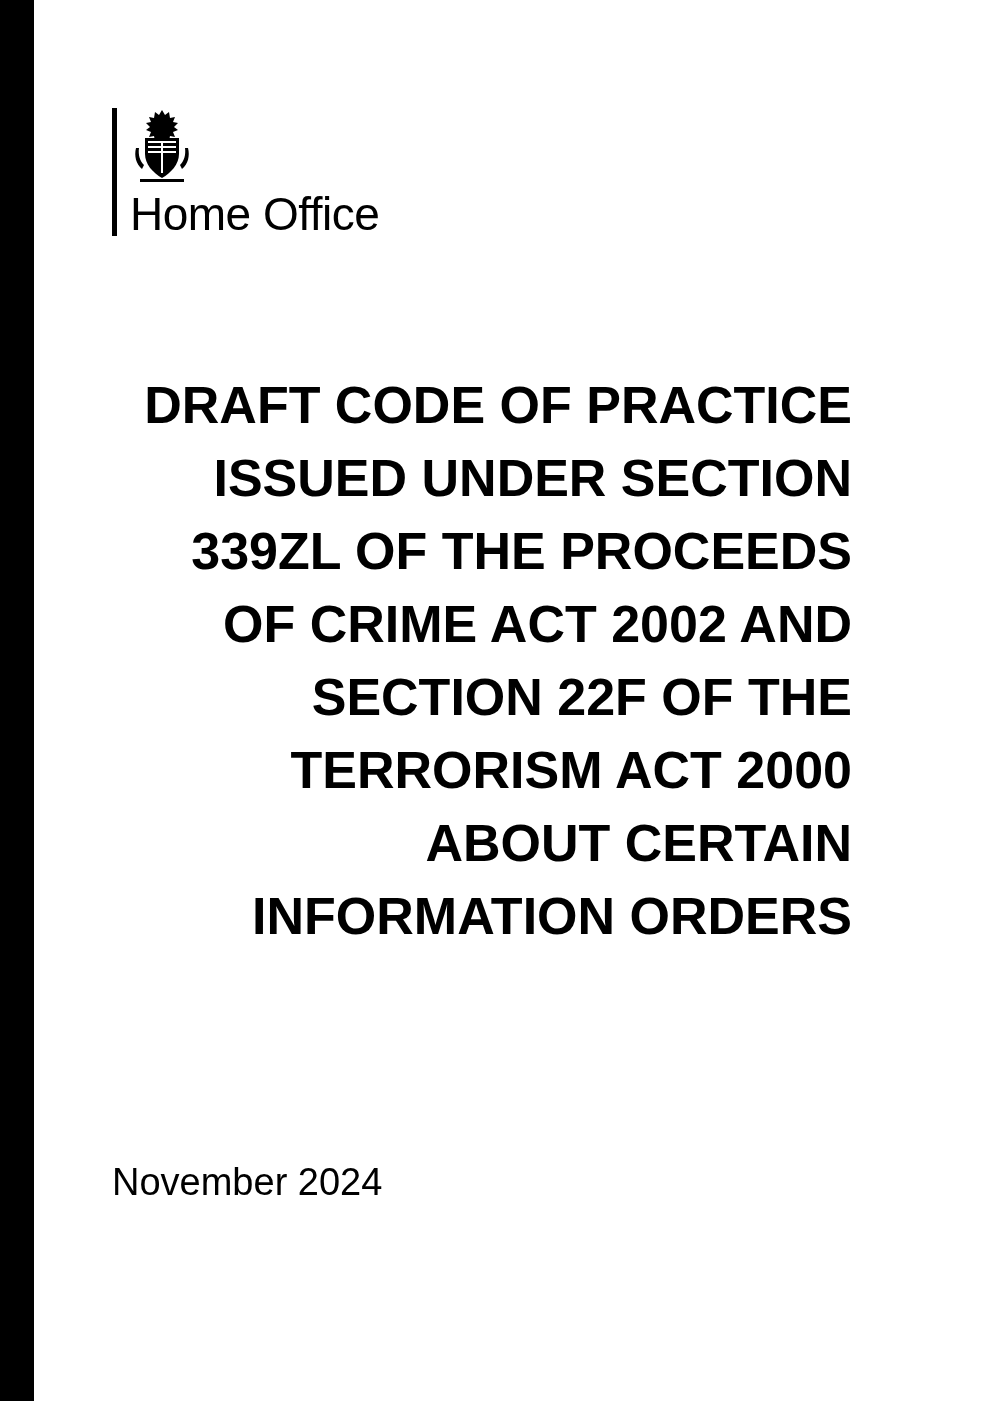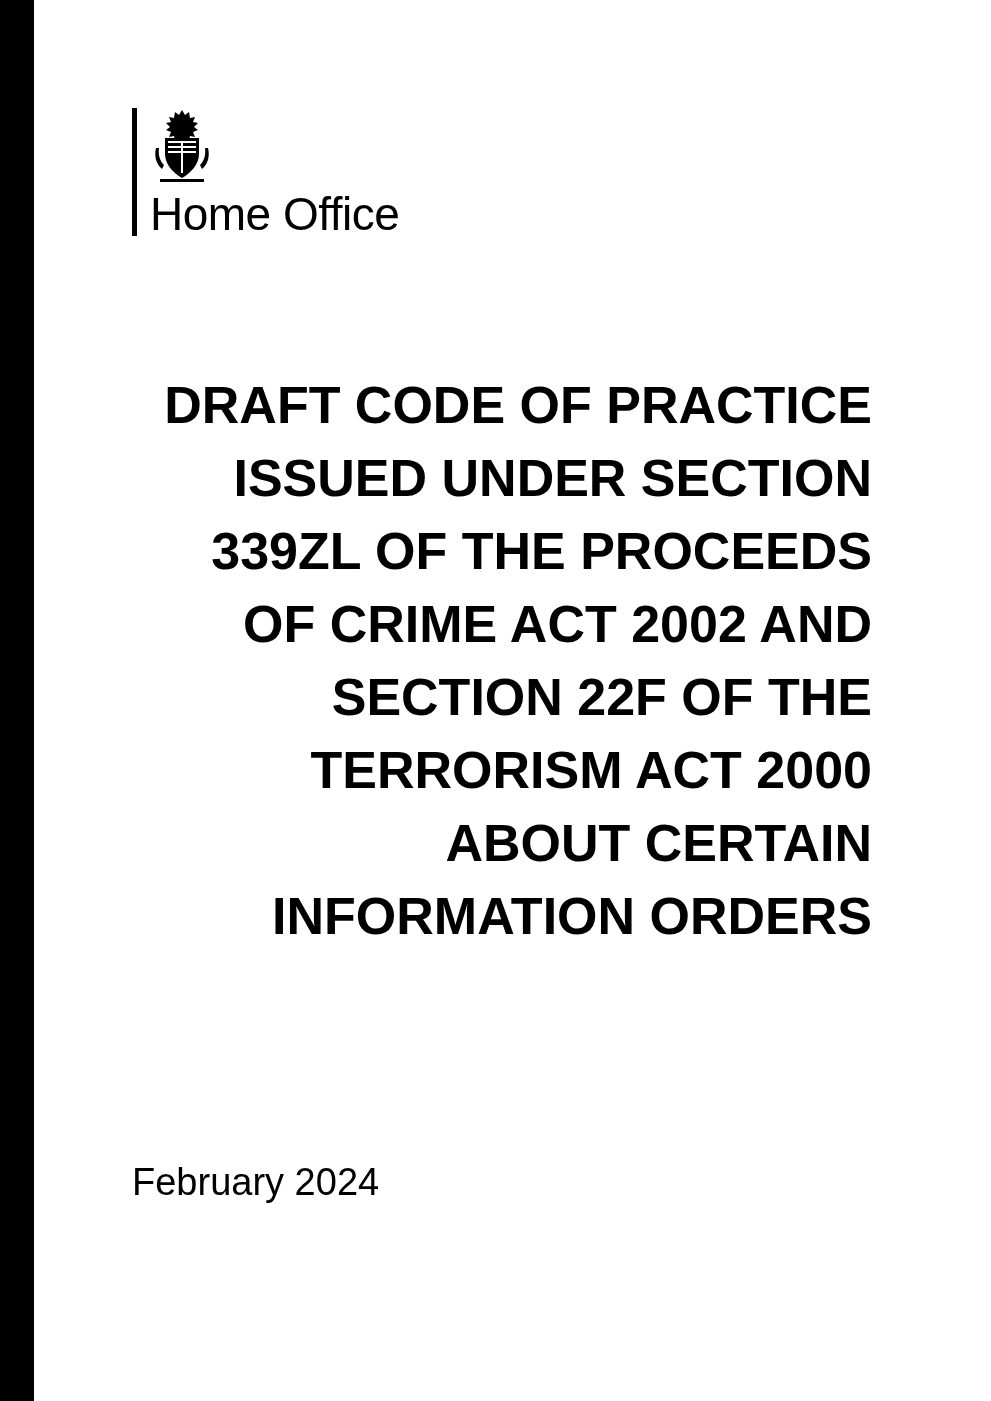--- a/index.html
+++ b/index.html
@@ -23,21 +23,21 @@
   .gutter-band {
     position: absolute;
     left: 0;
     top: 0;
     width: 34px;
     height: 1401px;
     background: #000000;
   }
   .content {
     position: absolute;
-    left: 132px;
+    left: 112px;
     top: 0;
     width: 760px;
     height: 1401px;
   }
   
   .logo-block {
     position: absolute;
     left: 0;
     top: 108px;
     width: 420px;
@@ -124,16 +124,16 @@
             <rect x="8" y="71" width="44" height="3"></rect>
           </g>
         </svg>
       </div>
 
       <div class="logo-text">Home Office</div>
     </div>
 
     <h1 class="doc-title">DRAFT CODE OF PRACTICE ISSUED UNDER SECTION 339ZL OF THE PROCEEDS OF CRIME ACT 2002 AND SECTION 22F OF THE TERRORISM ACT 2000 ABOUT CERTAIN INFORMATION ORDERS</h1>
 
-    <div class="doc-date">February 2024</div>
+    <div class="doc-date">November 2024</div>
 
   </div>
 </div>
 
 </body></html>

